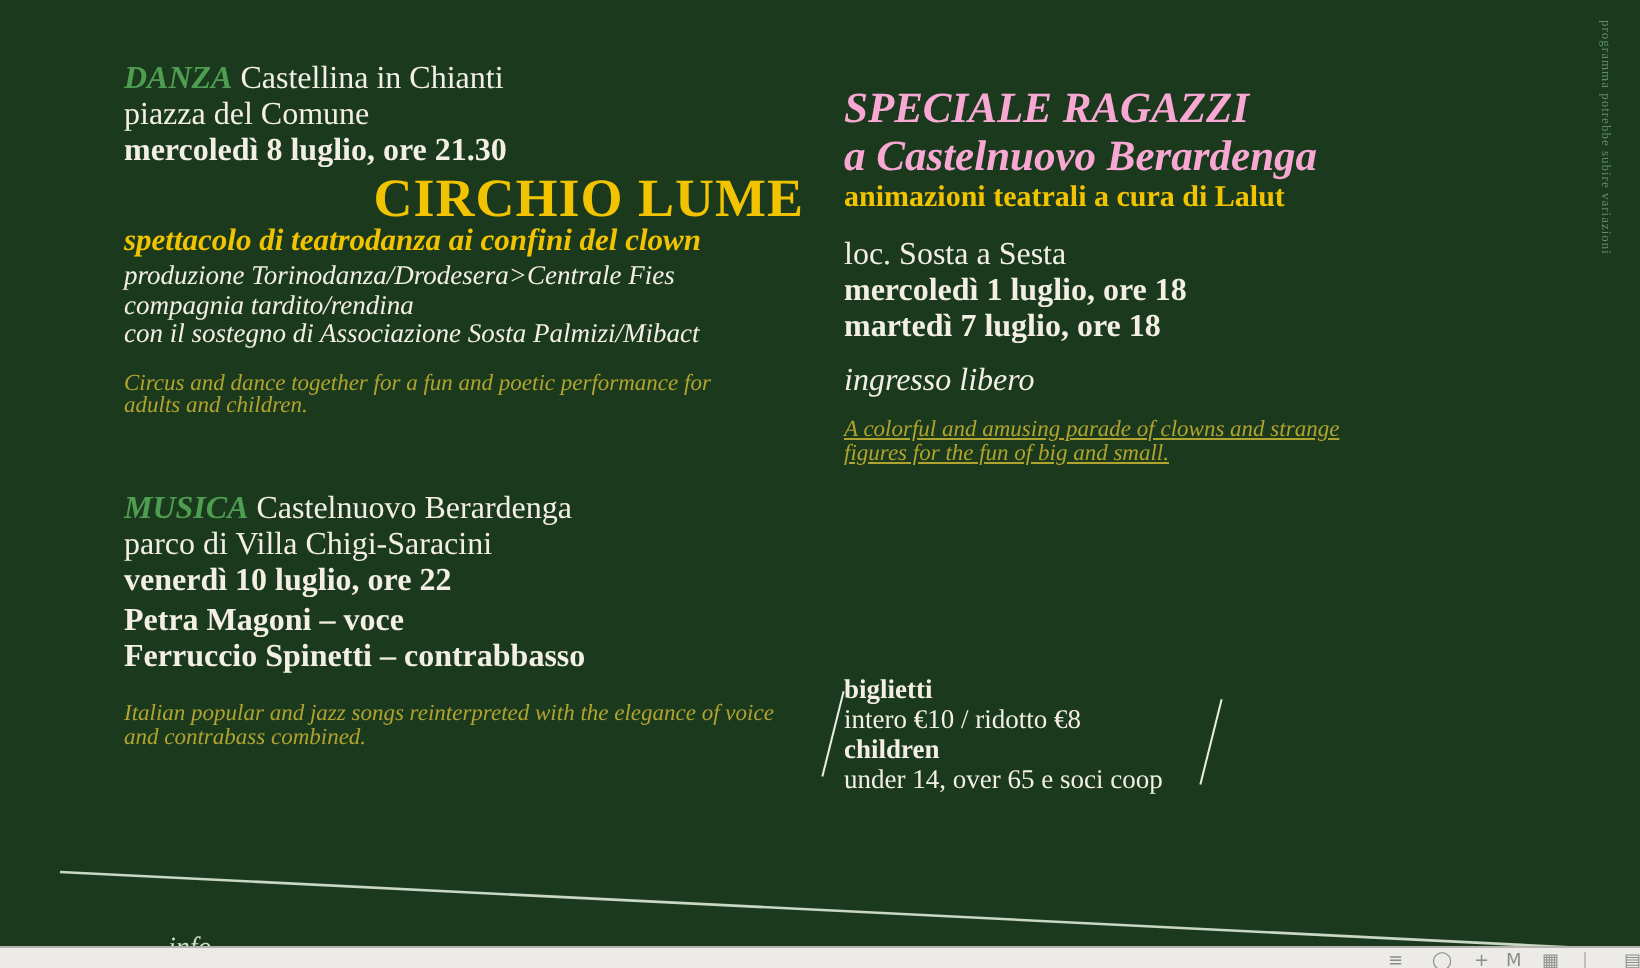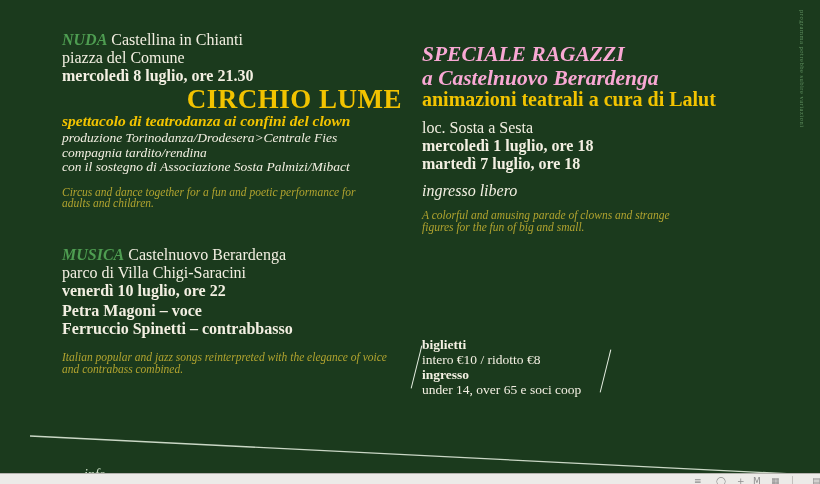--- a/index.html
+++ b/index.html
@@ -27,21 +27,21 @@
   #footer-bar{position:absolute;left:0;bottom:0;width:820px;height:11px;background:#ecebe8;border-top:1px solid #b5b3af;box-sizing:border-box;}
   .f-icon{position:absolute;top:3px;font-size:9px;line-height:9px;color:#8d8d8d;font-family:"DejaVu Sans",sans-serif;}
   .f-sep{position:absolute;top:2px;width:1px;height:9px;background:#c2c0bc;}
 </style>
 </head>
 <body>
 
 <div id="canvas">
 
   <div class="abs" style="left:62px;top:31px;width:340px;">
-    <div class="line16"><span class="green i b">NUDA</span><span class="white"> </span><span class="white">Castellina in Chianti</span></div>
+    <div class="line16"><span class="green i b">DANZA</span><span class="white"> </span><span class="white">Castellina in Chianti</span></div>
     <div class="line16 white">piazza del Comune</div>
     <div class="line16 white b">mercoledì 8 luglio, ore 21.30</div>
     <div class="title-big yellow" style="margin-top:1px;">CIRCHIO LUME</div>
     <div class="subtitle yellow">spettacolo di teatrodanza ai confini del clown</div>
     <div class="credit white" style="margin-top:2px;">produzione Torinodanza/Drodesera&gt;Centrale Fies</div>
     <div class="credit white">compagnia tardito/rendina</div>
     <div class="credit white">con il sostegno di Associazione Sosta Palmizi/Mibact</div>
     <div class="note-en" style="margin-top:12px;width:300px;">Circus and dance together for a fun and poetic performance for adults and children.</div>
   </div>
 
@@ -50,32 +50,32 @@
     <div class="line16 white">parco di Villa Chigi-Saracini</div>
     <div class="line16 white b">venerdì 10 luglio, ore 22</div>
     <div class="line16 white b" style="margin-top:2px;">Petra Magoni – voce</div>
     <div class="line16 white b">Ferruccio Spinetti – contrabbasso</div>
     <div class="note-en" style="margin-top:14px;width:330px;">Italian popular and jazz songs reinterpreted with the elegance of voice and contrabass combined.</div>
   </div>
 
   <div class="abs" style="left:422px;top:42px;width:300px;">
     <div class="head-it">SPECIALE RAGAZZI</div>
     <div class="head-it">a Castelnuovo Berardenga</div>
-    <div class="yellow b" style="font-size:20px;line-height:18px;">animazioni teatrali a cura di Lalut</div>
+    <div class="yellow b" style="font-size:15px;line-height:18px;">animazioni teatrali a cura di Lalut</div>
     <div class="line16 white" style="margin-top:11px;">loc. Sosta a Sesta</div>
     <div class="line16 white b">mercoledì 1 luglio, ore 18</div>
     <div class="line16 white b">martedì 7 luglio, ore 18</div>
     <div class="line16 white i" style="margin-top:9px;">ingresso libero</div>
-    <div class="note-en" style="margin-top:10px;width:268px;">A colorful and amusing parade of clowns and strange figures for the fun of big and small.</div>
+    <div class="note-en" style="margin-top:10px;width:268px;text-decoration:underline;">A colorful and amusing parade of clowns and strange figures for the fun of big and small.</div>
   </div>
 
   <div class="abs" style="left:422px;top:337px;width:200px;">
     <div class="tick b">biglietti</div>
     <div class="tick">intero €10 / ridotto €8</div>
-    <div class="tick b">ingresso</div>
+    <div class="tick b">children</div>
     <div class="tick">under 14, over 65 e soci coop</div>
   </div>
   <div class="abs slash" style="left:416px;top:345px;"></div>
   <div class="abs slash" style="left:605px;top:349px;"></div>
 
   <svg class="abs" style="left:0;top:0;" width="820" height="484">
     <line x1="30" y1="436" x2="812" y2="475" stroke="#dde8d8" stroke-width="1.3" opacity="0.9"></line>
   </svg>
 
   <div class="abs" id="sidenote">programma potrebbe subire variazioni</div>

